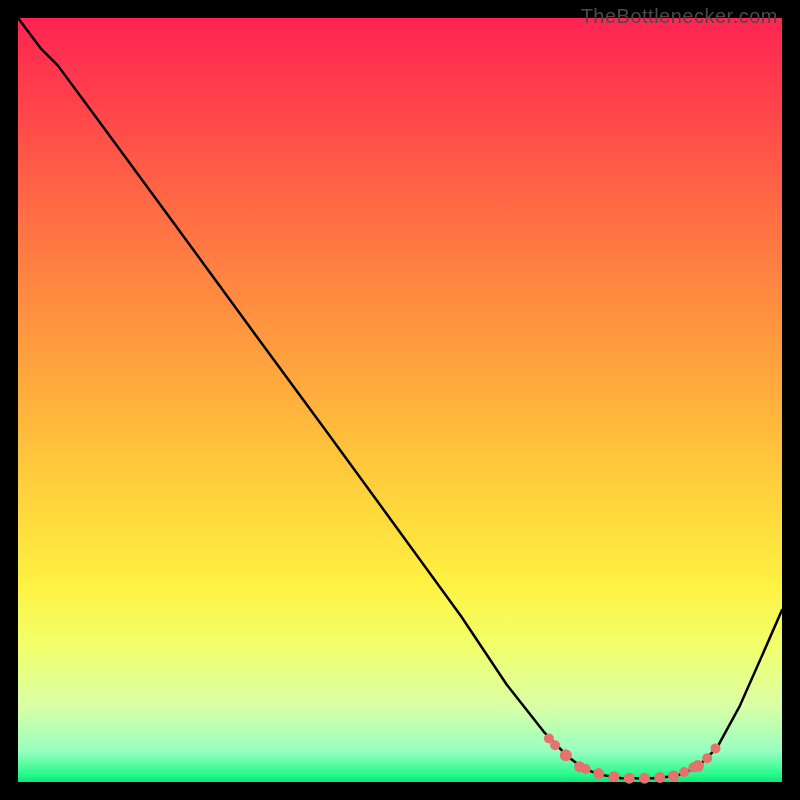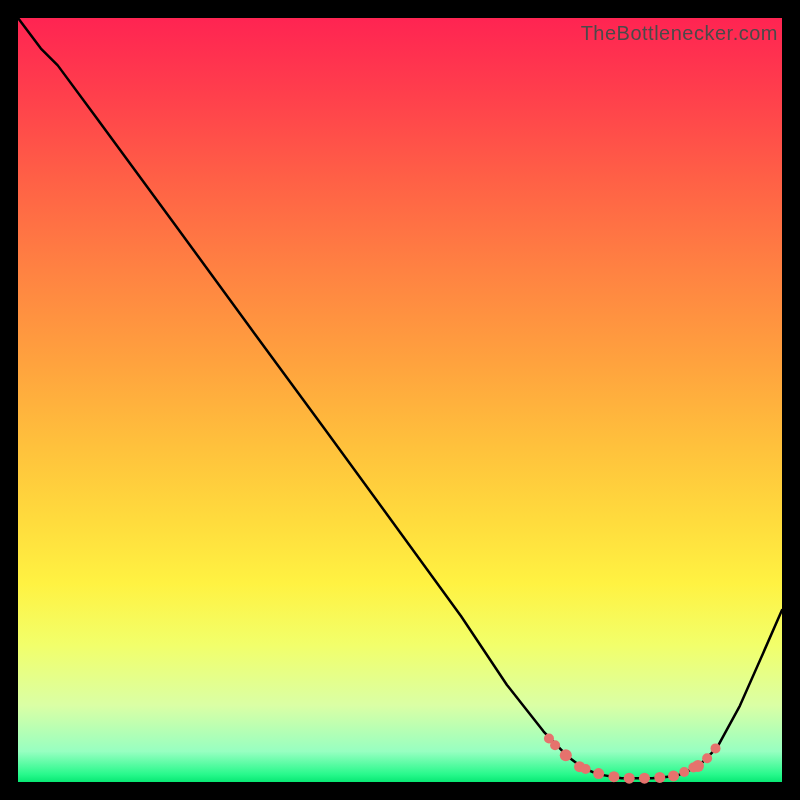--- a/index.html
+++ b/index.html
@@ -86,14 +86,14 @@
           <circle cx="641.76" cy="759.42" r="5.5" class="marker"></circle>
           <circle cx="655.51" cy="757.89" r="5.5" class="marker"></circle>
           <circle cx="666.21" cy="754.07" r="5" class="marker"></circle>
           <circle cx="675.38" cy="749.48" r="5" class="marker"></circle>
           <circle cx="679.96" cy="747.96" r="6" class="marker"></circle>
           <circle cx="689.13" cy="740.32" r="5" class="marker"></circle>
           <circle cx="697.53" cy="730.38" r="5" class="marker"></circle>
         </g>
     </svg>
   </div>
-  <div class="watermark" style="top: 22px; right: 22px;">TheBottlenecker.com</div>
+  <div class="watermark" style="top: 5px; right: 22px;">TheBottlenecker.com</div>
 </div>
 
 </body></html>

